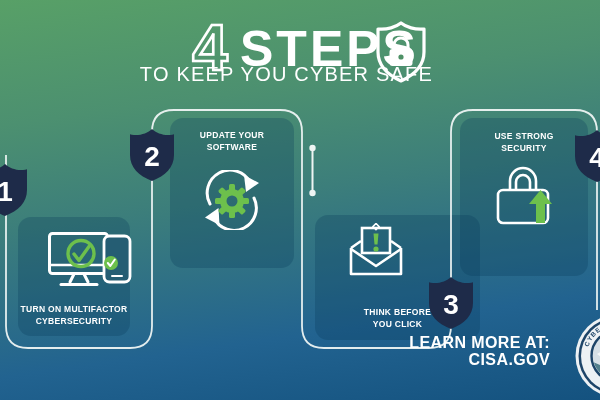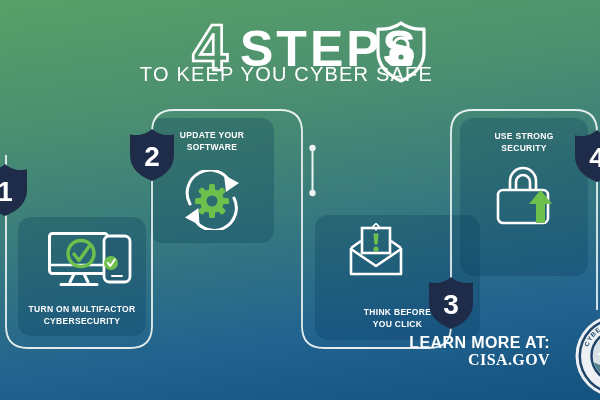--- a/index.html
+++ b/index.html
@@ -15,61 +15,61 @@
     position:absolute;background:rgba(8,56,88,0.28);border-radius:13px;
   }
   .card-label{
     position:absolute;left:0;right:0;text-align:center;color:#fff;
     font-weight:bold;font-size:8.5px;letter-spacing:0.3px;line-height:12px;
   }
   .footer{
     position:absolute;right:50px;top:334px;text-align:right;color:#fff;
     font-weight:bold;font-size:16px;line-height:17px;letter-spacing:0.4px;
   }
-  .footer .url{cursor:pointer;font-family:Liberation Serif, serif;}
+  .footer .url{cursor:pointer;}
   svg{display:block;}
   .overlay{pointer-events:none;}
 </style>
 </head>
 <body>
 
 <div class="canvas">
 
   <svg class="abs" style="left:184px;top:18px;" width="52" height="58" viewBox="0 0 52 58">
     <text x="26" y="52" text-anchor="middle" font-family="Liberation Sans, sans-serif" font-size="64" font-weight="bold" fill="none" stroke="#ffffff" stroke-width="2.6">4</text>
   </svg>
   <div class="abs title-word" style="left:240px;top:24px;">STEPS</div>
   <svg class="abs" style="left:374px;top:20px;" width="54" height="64" viewBox="0 0 54 64">
     <path d="M27,3 C32,7 41,10 50,9 L50,32 C50,46 40,55 27,61 C14,55 4,46 4,32 L4,9 C13,10 22,7 27,3 Z" fill="none" stroke="#ffffff" stroke-width="3.2" stroke-linejoin="round"></path>
     <path d="M20,29 V25 A7,7 0 0 1 34,25 V29" fill="none" stroke="#ffffff" stroke-width="3"></path>
     <rect x="15.5" y="29" width="23" height="17" rx="3" fill="#ffffff"></rect>
     <circle cx="27" cy="37" r="2.6" fill="#4e9166"></circle>
   </svg>
   <div class="abs subtitle" style="left:133px;top:63px;width:300px;">TO KEEP YOU CYBER SAFE</div>
 
-  <div class="card" style="left:18px;top:217px;width:128px;height:119px;">
+  <div class="card" style="left:18px;top:217px;width:112px;height:119px;">
     <svg class="abs" style="left:30px;top:15px;" width="88" height="62" viewBox="0 0 88 62">
       <rect x="1.5" y="1.5" width="58" height="40" rx="3" fill="none" stroke="#ffffff" stroke-width="3"></rect>
       <line x1="1.5" y1="33" x2="59.5" y2="33" stroke="#ffffff" stroke-width="2.4"></line>
       <path d="M26,42 L22,50 M36,42 L40,50" stroke="#ffffff" stroke-width="3" stroke-linecap="round"></path>
       <line x1="13" y1="52.5" x2="49" y2="52.5" stroke="#ffffff" stroke-width="3" stroke-linecap="round"></line>
       <circle cx="33" cy="21.5" r="13" fill="none" stroke="#6DC04C" stroke-width="3.4"></circle>
       <path d="M26,22 L31,28.5 L41,14.5" fill="none" stroke="#6DC04C" stroke-width="3.4" stroke-linecap="round" stroke-linejoin="round"></path>
       <rect x="56" y="4" width="26" height="46" rx="5.5" fill="#255d73" stroke="#ffffff" stroke-width="2.8"></rect>
       <line x1="64" y1="44" x2="74" y2="44" stroke="#ffffff" stroke-width="2" stroke-linecap="round"></line>
       <circle cx="63" cy="31" r="7" fill="#6DC04C"></circle>
       <path d="M59.8,31 L62.3,34 L66.8,27.5" fill="none" stroke="#ffffff" stroke-width="2" stroke-linecap="round" stroke-linejoin="round"></path>
     </svg>
     <div class="card-label" style="bottom:9px;">
       <div>TURN ON MULTIFACTOR</div>
       <div>CYBERSECURITY</div>
     </div>
   </div>
 
-  <div class="card" style="left:150px;top:118px;width:124px;height:125px;">
+  <div class="card" style="left:170px;top:118px;width:124px;height:150px;">
     <div class="card-label" style="top:11px;">
       <div>UPDATE YOUR</div>
       <div>SOFTWARE</div>
     </div>
     <svg class="abs" style="left:32px;top:52px;" width="60" height="60" viewBox="0 0 60 60">
       <path d="M8,34 A22,22 0 0 1 48,12" fill="none" stroke="#ffffff" stroke-width="3" stroke-linecap="round"></path>
       <polygon points="42,5 57,13 44,22" fill="#ffffff"></polygon>
       <path d="M52,28 A22,22 0 0 1 12,48" fill="none" stroke="#ffffff" stroke-width="3" stroke-linecap="round"></path>
       <polygon points="17.5,55 3,47.5 16.5,38" fill="#ffffff"></polygon>
       <g transform="translate(30,31)">

